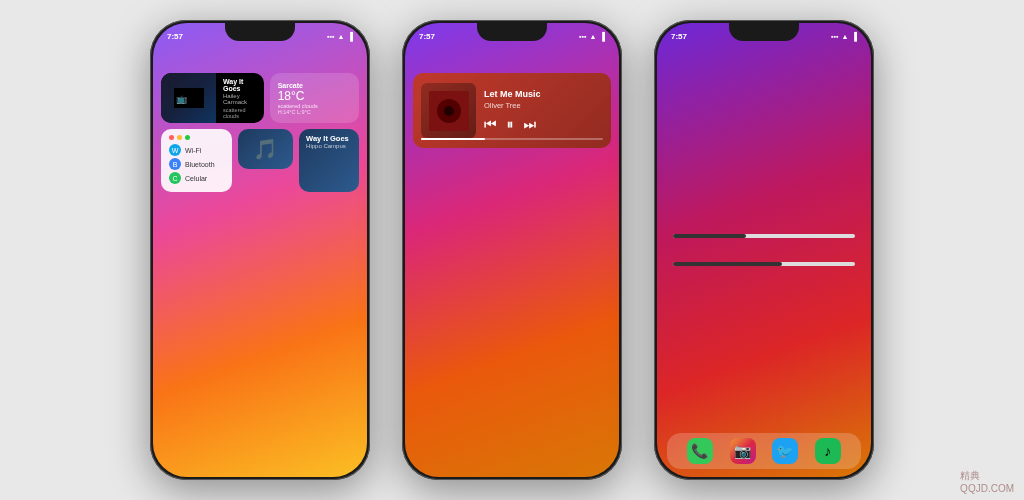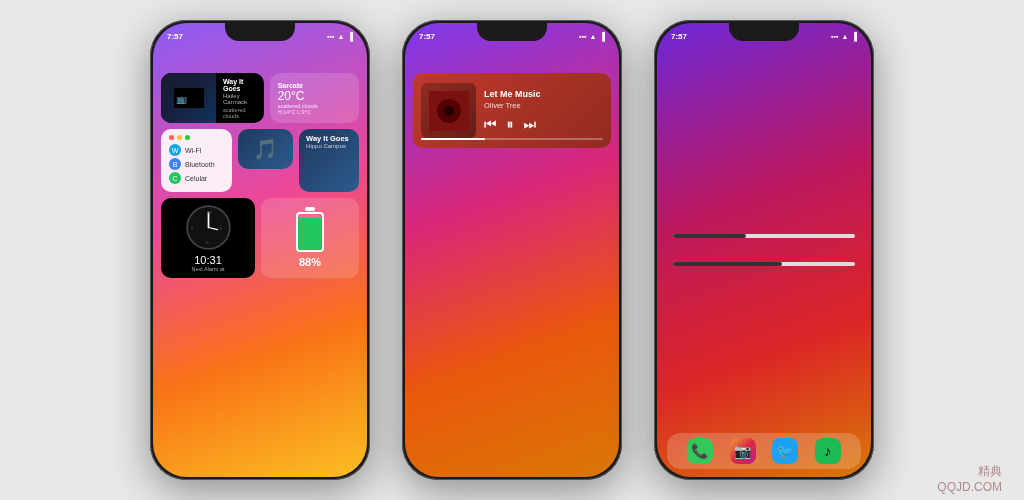--- a/index.html
+++ b/index.html
@@ -525,21 +525,21 @@
               </svg>
           </div>
           <div class="tv-info">
             <div class="tv-title">Way It Goes</div>
             <div class="tv-sub">Hailey Carmack</div>
             <div class="tv-desc">scattered clouds</div>
           </div>
         </div>
         <div class="weather-widget widget">
           <div class="weather-city">Sarcate</div>
-          <div class="weather-temp">20°C</div>
+          <div class="weather-temp">18°C</div>
           <div class="weather-desc">scattered clouds</div>
           <div class="weather-range">H:14°C L:9°C</div>
         </div>
       </div>
 
       <div class="widget-row">
         <div class="controls-widget widget" style="flex:1.2;">
           <div class="dots-row">
             <div class="dot dot-red"></div>
             <div class="dot dot-yellow"></div>
@@ -560,42 +560,20 @@
         </div>
         <div class="music-thumb-small widget" style="background:linear-gradient(135deg,#1e3a5f,#2d5a8e);border-radius:10px;display:flex;align-items:center;justify-content:center;width:55px;flex:none;">
           <span style="font-size:20px;">🎵</span>
         </div>
         <div class="wayitgoes-widget widget">
           <div class="wig-title">Way It Goes</div>
           <div class="wig-artist">Hippo Campus</div>
         </div>
       </div>
 
-      <div class="widget-row">
-        <div class="clock-large-widget widget">
-          <svg class="clock-face" viewBox="0 0 55 55">
-            <circle cx="27.5" cy="27.5" r="25" fill="#111" stroke="#444" stroke-width="2"></circle>
-            <line x1="27.5" y1="27.5" x2="27.5" y2="10" stroke="white" stroke-width="2" stroke-linecap="round"></line>
-            <line x1="27.5" y1="27.5" x2="38" y2="30" stroke="white" stroke-width="1.5" stroke-linecap="round"></line>
-            <text x="7" y="31" font-size="5" fill="#555">9</text>
-            <text x="26" y="12" font-size="5" fill="#555">12</text>
-            <text x="40" y="31" font-size="5" fill="#555">3</text>
-            <text x="25" y="47" font-size="5" fill="#555">6</text>
-          </svg>
-          <div class="clock-digital">10:31</div>
-          <div class="clock-sub">Next Alarm at</div>
-        </div>
-        <div class="battery-widget widget">
-          <div class="battery-tip"></div>
-          <div class="battery-outline">
-            <div class="battery-fill"></div>
-          </div>
-          <div class="battery-pct">88%</div>
-        </div>
-      </div>
 
     </div>
   </div>
 </div>
 
 <div class="phone">
   <div class="phone-inner">
     <div class="phone2-bg"></div>
     <div class="notch"></div>
 
@@ -781,13 +759,13 @@
     <div class="dock">
       <div class="dock-app dock-phone">📞</div>
       <div class="dock-app dock-insta">📷</div>
       <div class="dock-app dock-twitter">🐦</div>
       <div class="dock-app dock-spotify">♪</div>
     </div>
 
   </div>
 </div>
 
-<div style="position:fixed;bottom:6px;right:22px;font-size:12px;color:rgba(150,100,100,0.7);z-index:100;text-align:right;">精典<br>QQJD.COM</div>
+<div style="position:fixed;bottom:6px;right:10px;font-size:10px;color:rgba(150,100,100,0.7);z-index:100;text-align:left;">精典<br>QQJD.COM</div>
 
 </body></html>

